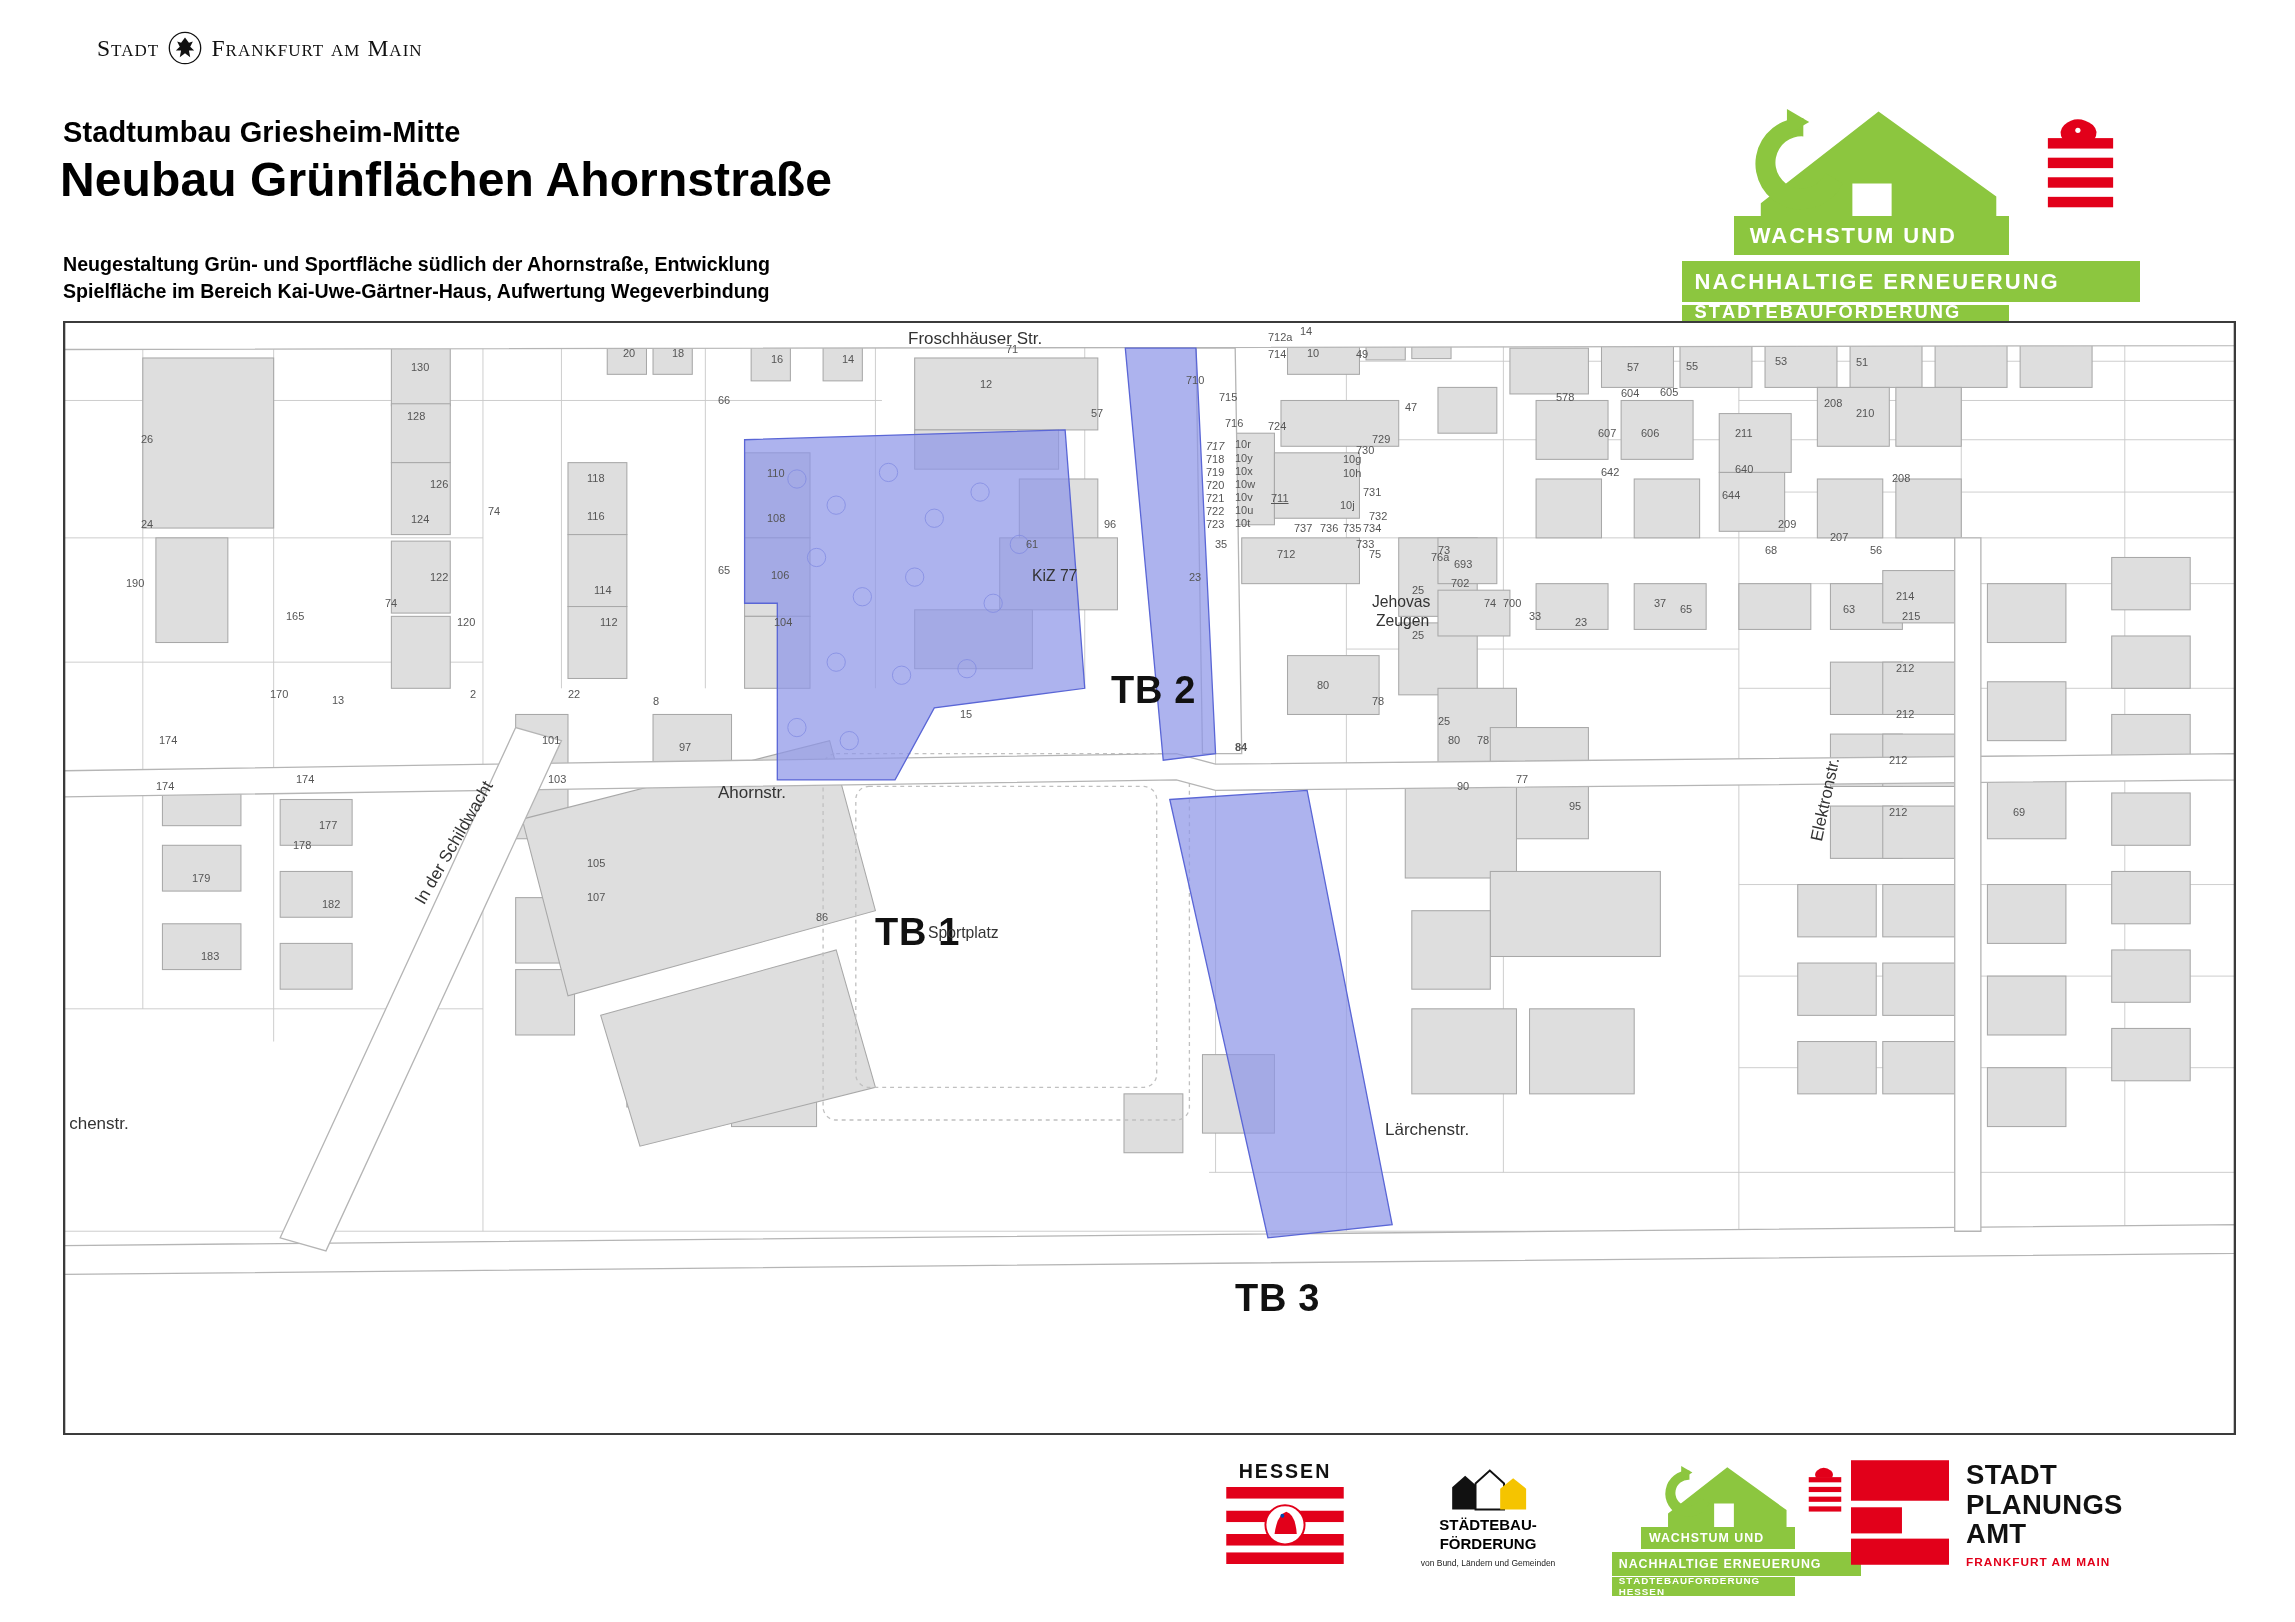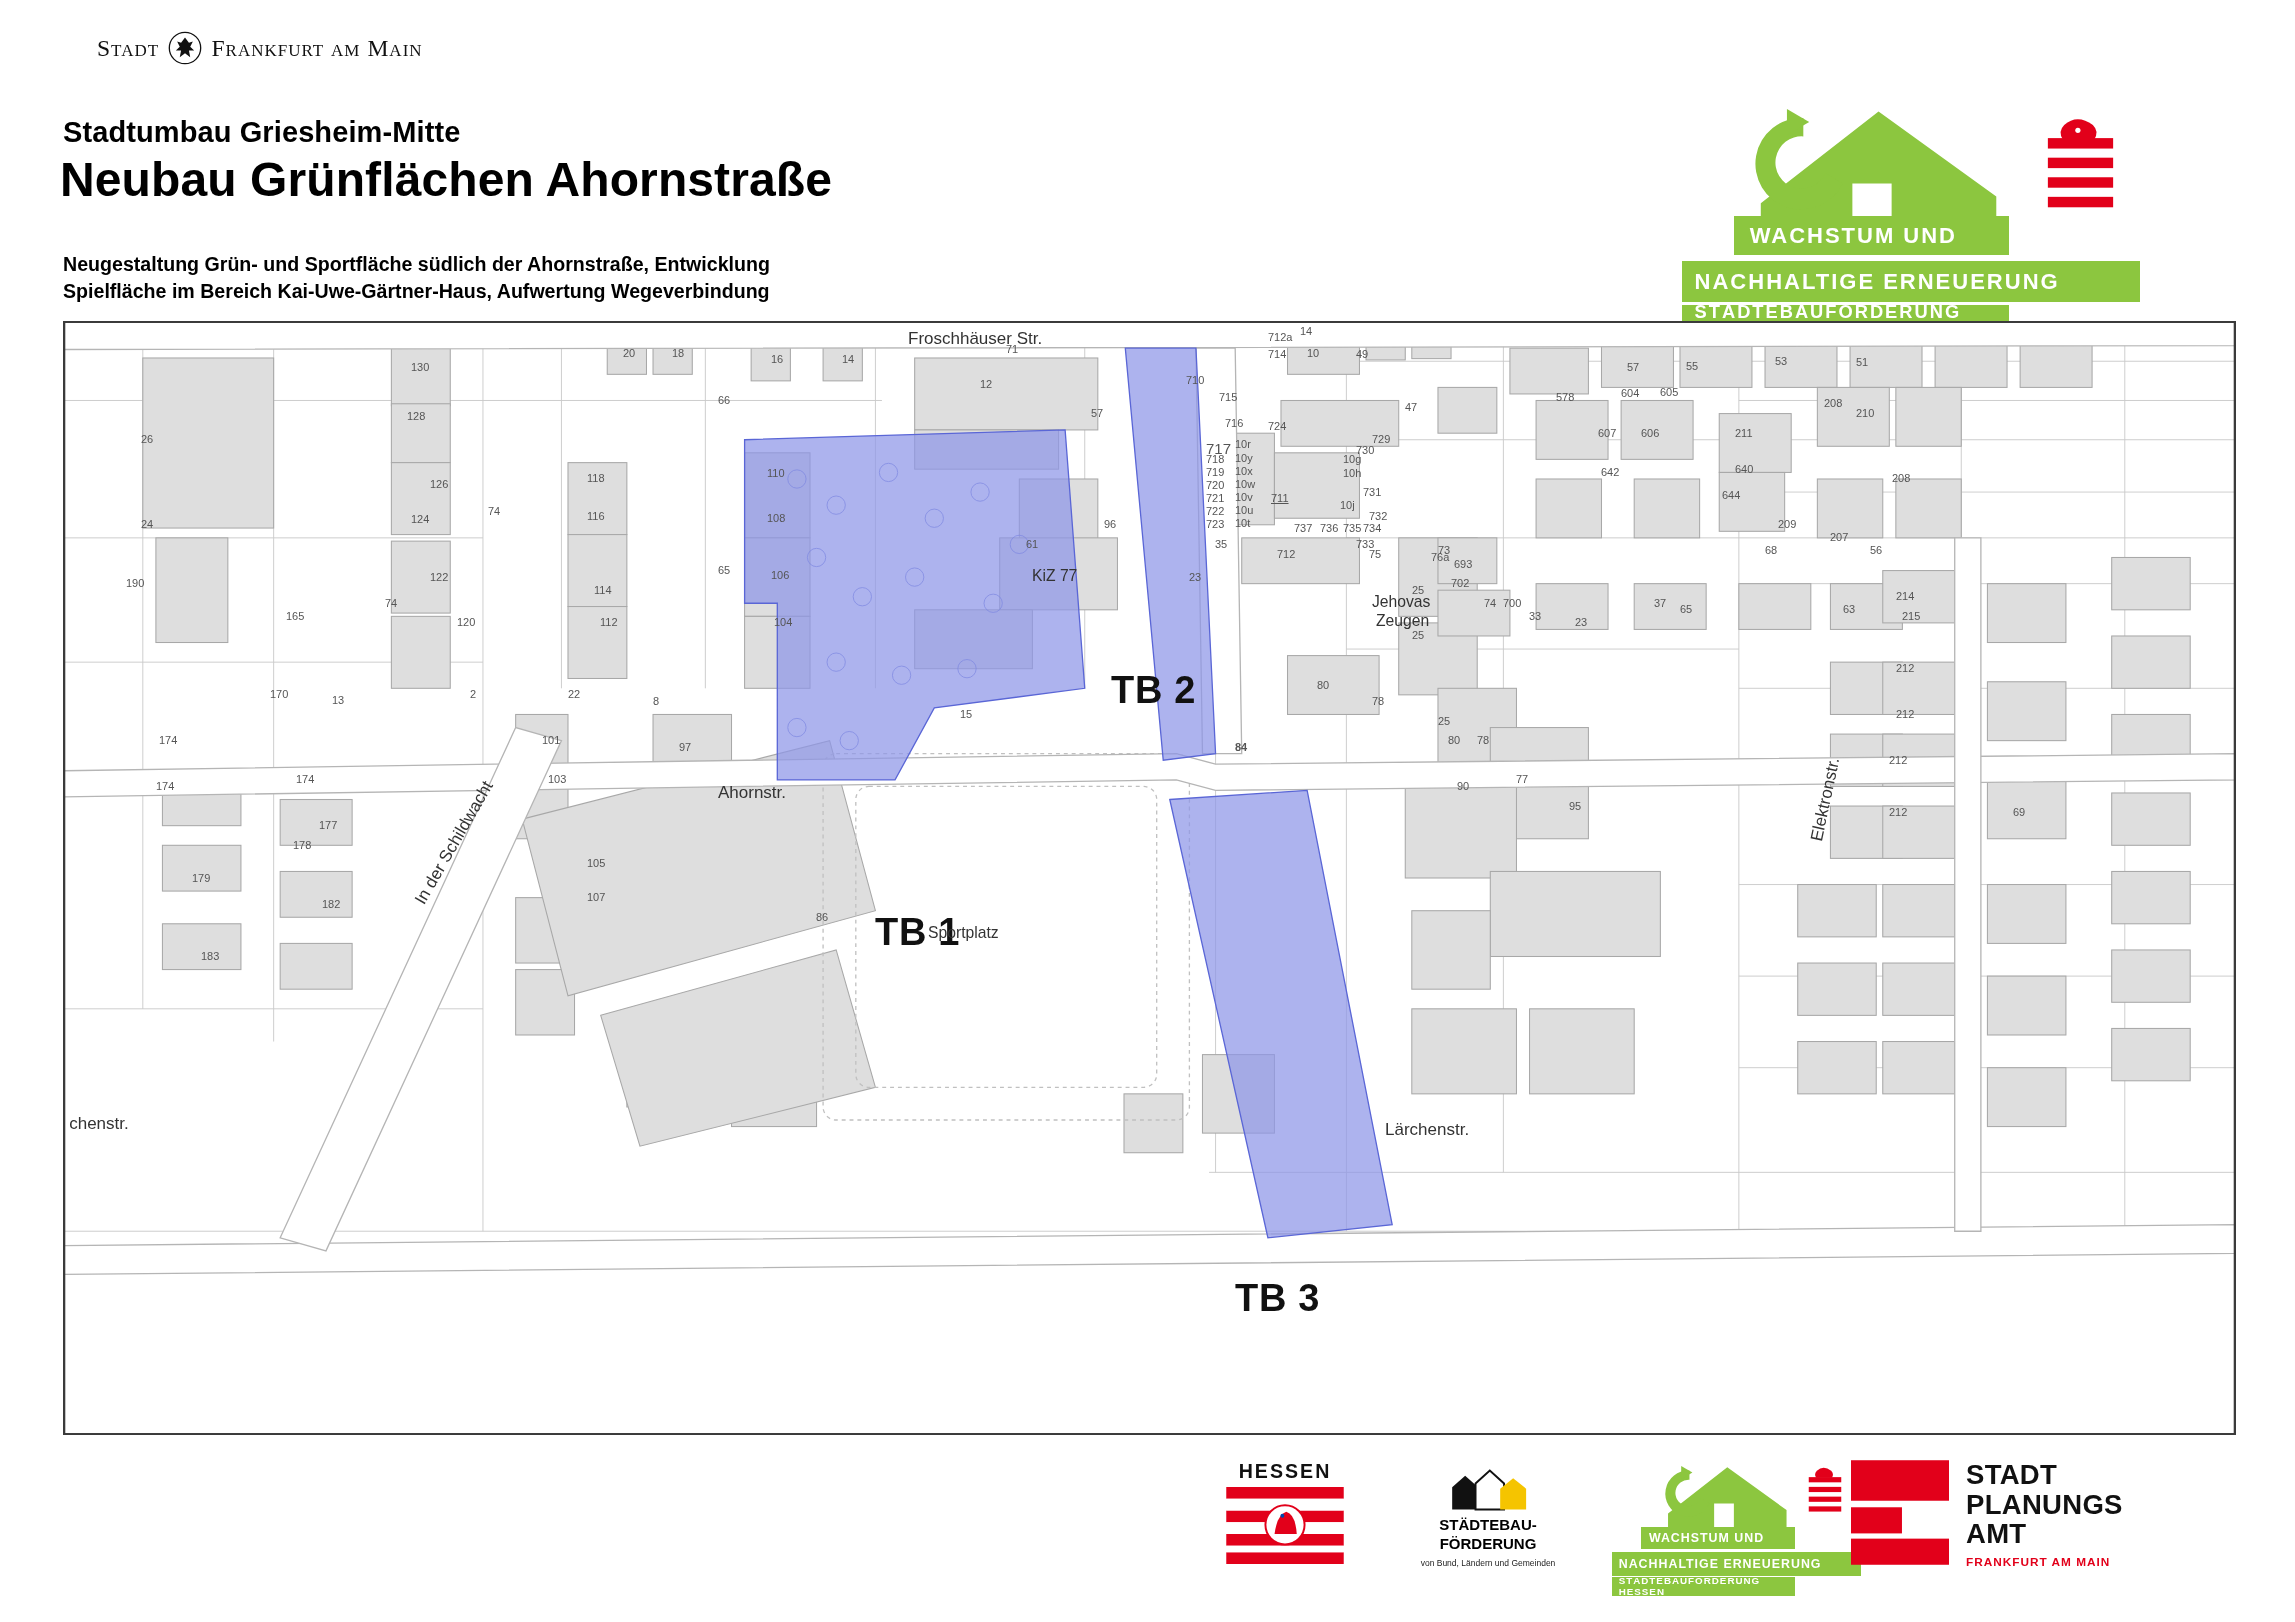--- a/index.html
+++ b/index.html
@@ -554,21 +554,21 @@
       <div style="position: absolute; left: 778px; top: 31px; font-size: 11px; color: rgb(85, 85, 85);">14</div>
       <div style="position: absolute; left: 916px; top: 56px; font-size: 11px; color: rgb(85, 85, 85);">12</div>
       <div style="position: absolute; left: 942px; top: 21px; font-size: 11px; color: rgb(85, 85, 85);">71</div>
       <div style="position: absolute; left: 654px; top: 72px; font-size: 11px; color: rgb(85, 85, 85);">66</div>
       <div style="position: absolute; left: 1027px; top: 85px; font-size: 11px; color: rgb(85, 85, 85);">57</div>
       <div style="position: absolute; left: 1040px; top: 196px; font-size: 11px; color: rgb(85, 85, 85);">96</div>
       <div style="position: absolute; left: 962px; top: 216px; font-size: 11px; color: rgb(85, 85, 85);">61</div>
       <div style="position: absolute; left: 1122px; top: 52px; font-size: 11px; color: rgb(85, 85, 85);">710</div>
       <div style="position: absolute; left: 1155px; top: 69px; font-size: 11px; color: rgb(85, 85, 85);">715</div>
       <div style="position: absolute; left: 1161px; top: 95px; font-size: 11px; color: rgb(85, 85, 85);">716</div>
-      <div style="position: absolute; left: 1142px; top: 118px; font-size: 15px; color: rgb(85, 85, 85);">717</div>
+      <div style="position: absolute; left: 1142px; top: 118px; font-size: 11px; color: rgb(85, 85, 85); font-style: italic;">717</div>
       <div style="position: absolute; left: 1142px; top: 131px; font-size: 11px; color: rgb(85, 85, 85);">718</div>
       <div style="position: absolute; left: 1142px; top: 144px; font-size: 11px; color: rgb(85, 85, 85);">719</div>
       <div style="position: absolute; left: 1142px; top: 157px; font-size: 11px; color: rgb(85, 85, 85);">720</div>
       <div style="position: absolute; left: 1142px; top: 170px; font-size: 11px; color: rgb(85, 85, 85);">721</div>
       <div style="position: absolute; left: 1142px; top: 183px; font-size: 11px; color: rgb(85, 85, 85);">722</div>
       <div style="position: absolute; left: 1142px; top: 196px; font-size: 11px; color: rgb(85, 85, 85);">723</div>
       <div style="position: absolute; left: 1204px; top: 26px; font-size: 11px; color: rgb(85, 85, 85);">714</div>
       <div style="position: absolute; left: 1204px; top: 9.2px; font-size: 11px; color: rgb(85, 85, 85);">712a</div>
       <div style="position: absolute; left: 1207px; top: 170px; font-size: 11px; color: rgb(85, 85, 85); text-decoration: underline;">711</div>
       <div style="position: absolute; left: 1213px; top: 226px; font-size: 11px; color: rgb(85, 85, 85);">712</div>

